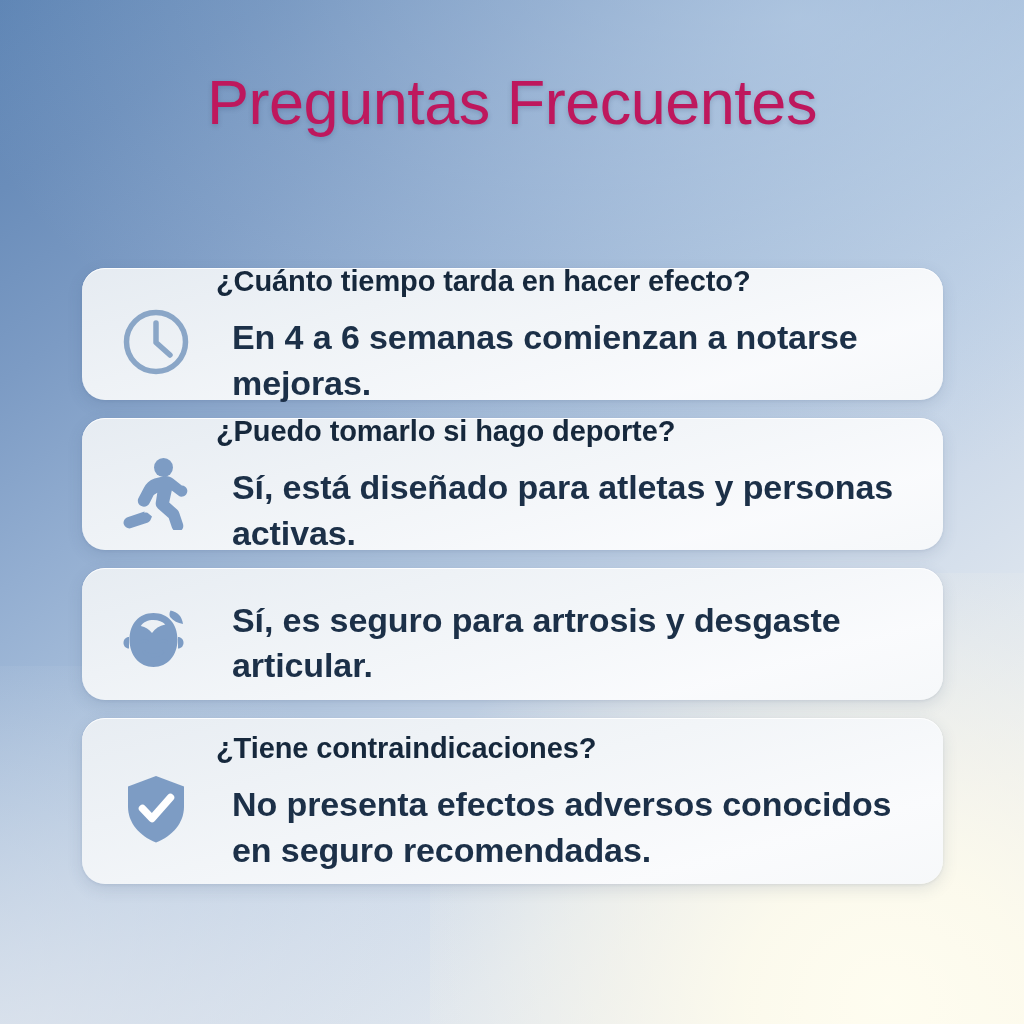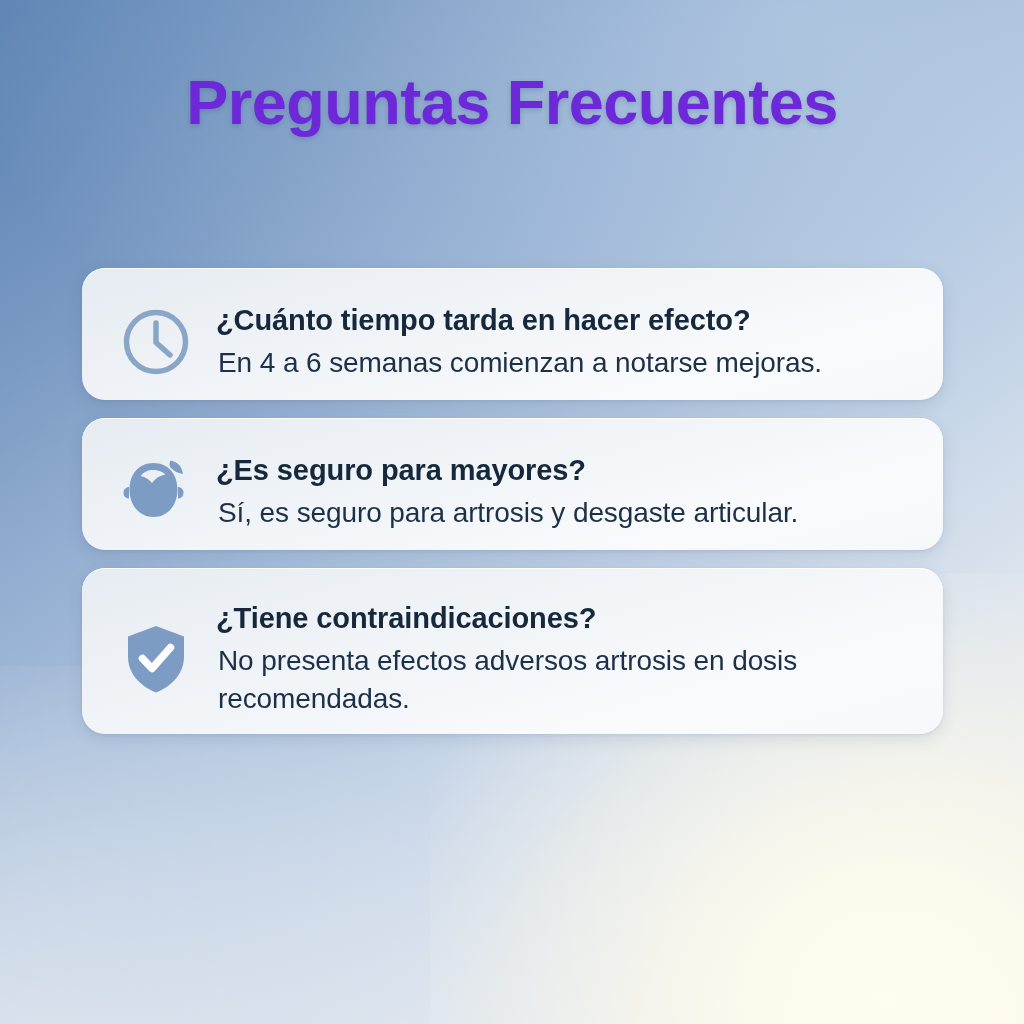--- a/index.html
+++ b/index.html
@@ -76,22 +76,22 @@
   
   #title-block {
     position: absolute;
     left: 0;
     top: 66px;
     width: 1024px;
     text-align: center;
   }
   .title-line {
     font-size: 63px;
-    font-weight: bold;
-    color: #6d28d9;
+    font-weight: normal;
+    color: #be185d;
     letter-spacing: -0.5px;
     line-height: 1.17;
     text-shadow: 0 2px 5px rgba(30,55,90,0.22);
     white-space: nowrap;
   }
 
   
   #faq-list {
     position: absolute;
     left: 82px;
@@ -138,25 +138,25 @@
   }
   .card-question {
     font-size: 29px;
     font-weight: bold;
     color: #16283c;
     line-height: 1.22;
     margin: 0 0 6px 0;
     letter-spacing: -0.1px;
   }
   .card-answer {
-    font-size: 28px;
-    font-weight: normal;
+    font-size: 34px;
+    font-weight: bold;
     color: #1c3048;
     line-height: 1.33;
-    margin: 2px;
+    margin: 16px;
     letter-spacing: -0.1px;
   }
 </style>
 </head>
 <body>
 
 <div id="bg-base"></div>
 <div id="bg-glow-top"></div>
 <div id="bg-glow-left"></div>
 <div id="bg-glow-warm"></div>
@@ -175,20 +175,44 @@
           <circle cx="38" cy="38" r="29.5" fill="none" stroke="#8aa6c7" stroke-width="5.5"></circle>
           <path d="M38 19 L38 38.5 L52 51" fill="none" stroke="#8aa6c7" stroke-width="5.5" stroke-linecap="round" stroke-linejoin="round"></path>
         </svg>
       </div>
       <div class="card-text">
         <p class="card-question">¿Cuánto tiempo tarda en hacer efecto?</p>
         <p class="card-answer">En 4 a 6 semanas comienzan a notarse mejoras.</p>
       </div>
     </div>
 
+    <div class="faq-card h-short">
+      <div class="card-icon">
+        <svg width="76" height="76" viewBox="0 0 76 76" aria-hidden="true">
+          <g fill="#7d9cc4">
+            <circle cx="45.5" cy="13.5" r="9.5"></circle>
+            <path d="M36.5 24.5 C31.5 26 28 29.5 25.5 34.5 L20.5 44
+                     c-1.6 3.1 -0.3 6.7 2.9 8.1 3.1 1.4 6.6 0.1 8.1 -2.9
+                     l4.2 -8.3 3.6 -2.2 -1.5 9.6 c-0.4 2.4 0.4 4.6 2.1 6.1
+                     l10.8 9.6 3.2 9.6 c1 3.1 4.2 4.8 7.3 3.9 3.1 -1 4.8 -4.3 3.8 -7.4
+                     l-3.7 -11.2 c-0.4 -1.3 -1.2 -2.4 -2.2 -3.3 l-7.9 -7 2.6 -12.2
+                     6.6 5.1 c1.2 1 2.8 1.4 4.3 1.1 l0.3 -0.1 c3 -0.7 4.9 -3.7 4.2 -6.7
+                     -0.6 -2.6 -2.9 -4.3 -5.4 -4.3 l-8.9 -6.9 c-2.6 -2 -5.9 -2.9 -9.1 -2.3
+                     z"></path>
+            <path d="M26.5 57.5 L9.5 63.2 c-3 1 -4.6 4.3 -3.6 7.3 1 3 4.3 4.6 7.3 3.6
+                     l16.1 -5.4 c1.5 -0.5 2.7 -1.6 3.3 -3
+                     l1.4 -3.1 -3.3 -2.9 c-1.3 -1.2 -2.8 -1.4 -4.2 -0.7 z"></path>
+          </g>
+        </svg>
+      </div>
+      <div class="card-text">
+        <p class="card-question">¿Puedo tomarlo si hago deporte?</p>
+        <p class="card-answer">Sí, está diseñado para atletas y personas activas.</p>
+      </div>
+    </div>
 
     <div class="faq-card h-short">
       <div class="card-icon">
         <svg width="76" height="76" viewBox="0 0 76 76" aria-hidden="true">
           <g fill="#7d9cc4">
 
             <path d="M52.5 6.5 c7.5 1.5 11.5 6 12.5 13.5 -5.5 -1 -9.5 -3 -12.5 -6.5
                      -1.2 -1.4 -1.5 -4.5 0 -7 z"></path>
 
             <path d="M35.5 9 C21 9 11.5 20 11.5 35.5 c0 16 10 27.5 24 27.5
@@ -200,33 +224,32 @@
             <path d="M60 33 c3.2 0 5.5 2.5 5.5 5.8 0 3.3 -2.3 5.8 -5.5 5.8 z"></path>
 
             <path d="M22.5 38.5 c1.8 -2.6 5.5 -2.6 7.3 0" fill="none" stroke="#7d9cc4" stroke-width="3" stroke-linecap="round"></path>
             <path d="M41.5 38.5 c1.8 -2.6 5.5 -2.6 7.3 0" fill="none" stroke="#7d9cc4" stroke-width="3" stroke-linecap="round"></path>
 
             <path d="M26 48 c3.5 4.6 15 4.6 18.5 0" fill="none" stroke="#7d9cc4" stroke-width="3.4" stroke-linecap="round"></path>
           </g>
         </svg>
       </div>
       <div class="card-text">
-        <p class="card-question">¿Es seguro para mayores?</p>
         <p class="card-answer">Sí, es seguro para artrosis y desgaste articular.</p>
       </div>
     </div>
 
     <div class="faq-card h-tall">
       <div class="card-icon">
         <svg width="76" height="76" viewBox="0 0 76 76" aria-hidden="true">
           <path d="M38 5 L66 15.5 v20 C66 52 54.5 65 38 71.5
                    21.5 65 10 52 10 35.5 v-20 z" fill="#7d9cc4"></path>
           <path d="M24.5 37.5 L34 47.5 L52.5 26.5" fill="none" stroke="#ffffff" stroke-width="7.5" stroke-linecap="round" stroke-linejoin="round"></path>
         </svg>
       </div>
       <div class="card-text">
         <p class="card-question">¿Tiene contraindicaciones?</p>
-        <p class="card-answer">No presenta efectos adversos artrosis en dosis recomendadas.</p>
+        <p class="card-answer">No presenta efectos adversos conocidos en seguro recomendadas.</p>
       </div>
     </div>
 
   </div>
 </div>
 
 </body></html>

